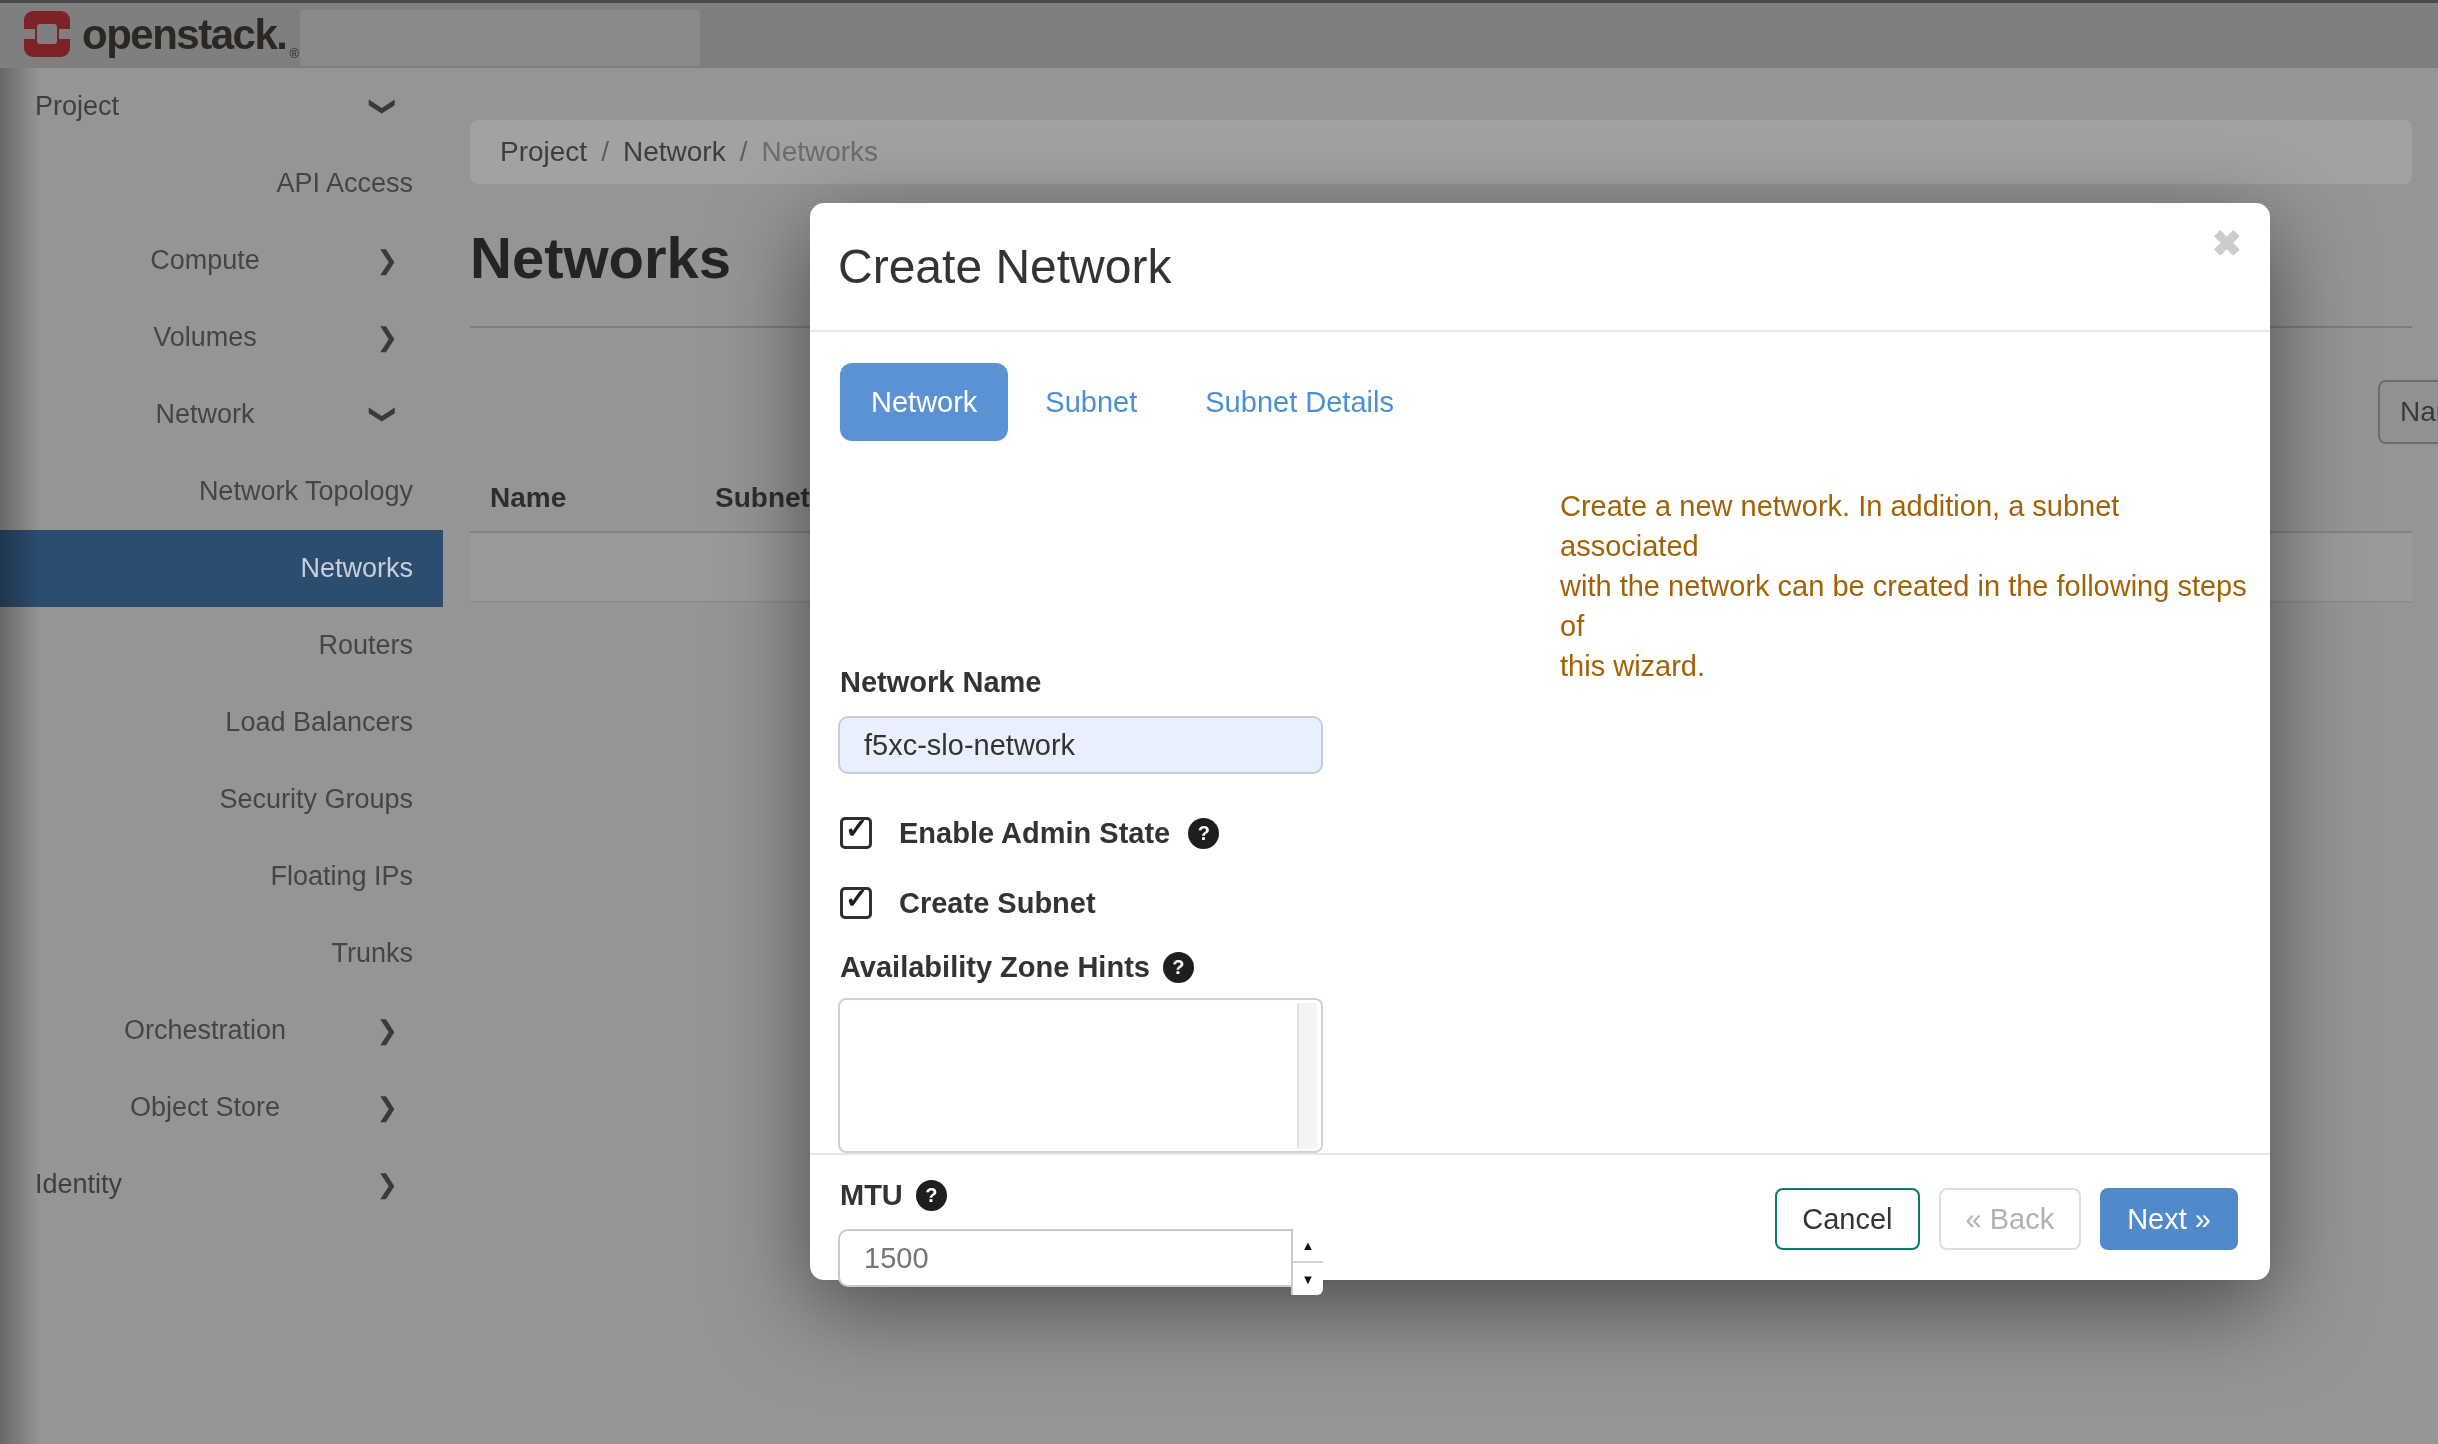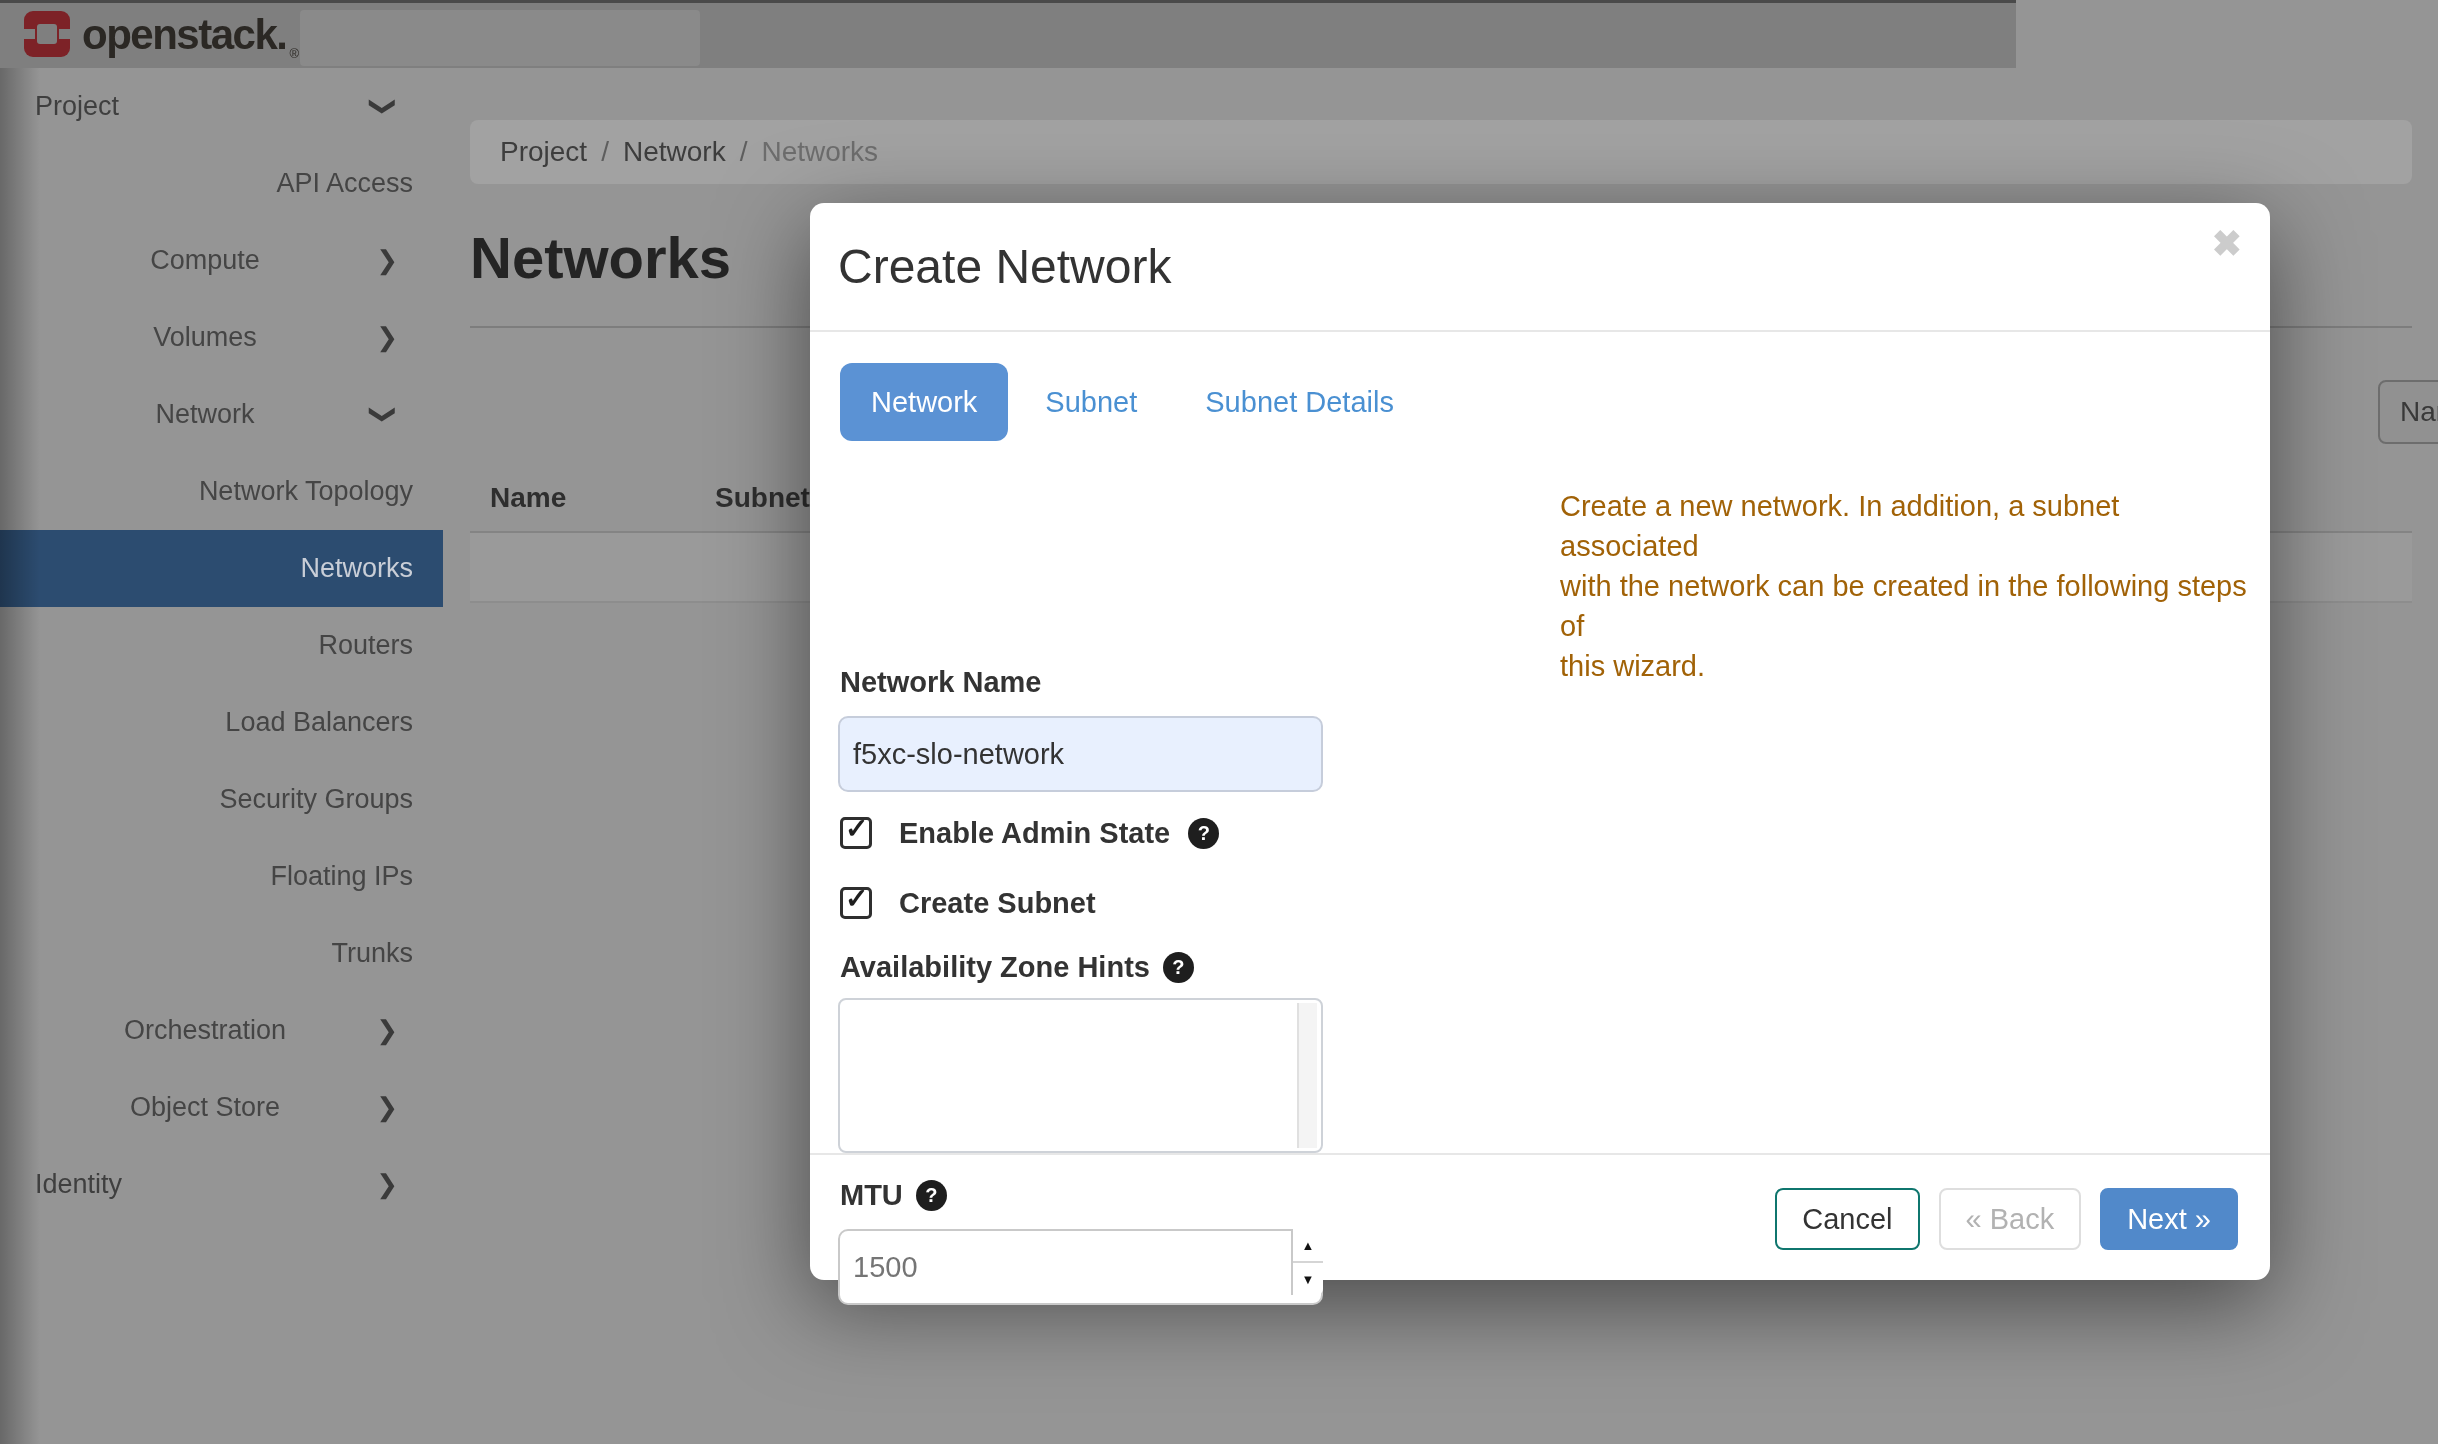--- a/index.html
+++ b/index.html
@@ -1,20 +1,20 @@
 <!DOCTYPE html>
 <html><head>
 <meta charset="utf-8">
 <style>
   html,body{margin:0;padding:0;background:#6e6e6e;}
   .screen{position:relative;width:2438px;height:1444px;overflow:hidden;
           background:#959595;font-family:"Liberation Sans",sans-serif;}
 
   
-  .topbar{position:absolute;left:0;top:0;width:2016px;height:68px;background:#7f7f7f;}
+  .topbar{position:absolute;left:0;top:0;width:2438px;height:68px;background:#7f7f7f;}
   .topbar-topstrip{position:absolute;left:0;top:0;width:100%;height:3px;background:#4a4a4a;}
   .logo-mark{position:absolute;left:24px;top:11px;width:46px;height:46px;background:#7d2227;border-radius:9px;}
   .logo-hole{position:absolute;left:13px;top:13px;width:20px;height:20px;background:#7f7f7f;border-radius:3px;}
   .logo-slot{position:absolute;top:18px;height:10px;background:#7f7f7f;}
   .logo-slot.l{left:0;width:11px;}
   .logo-slot.r{right:0;width:11px;}
   .brand{position:absolute;left:82px;top:0;height:68px;line-height:70px;
          font-size:42px;font-weight:700;letter-spacing:-1.5px;color:#2b2824;}
   .brand .reg{font-size:13px;font-weight:400;letter-spacing:0;position:relative;top:9px;left:3px;}
   .topbar-box{position:absolute;left:300px;top:10px;width:400px;height:56px;background:#8a8a8a;border-radius:4px;}
@@ -55,22 +55,22 @@
          border-radius:14px;box-shadow:0 25px 90px rgba(0,0,0,.5);}
   .modal-title{position:absolute;left:28px;top:36px;font-size:48px;font-weight:500;color:#333333;}
   .modal-close{position:absolute;right:28px;top:20px;font-size:36px;font-weight:700;color:#cccccc;cursor:pointer;}
   .modal-head-line{position:absolute;left:0;top:127px;width:100%;height:2px;background:#e7e7e7;}
   .tabs{position:absolute;left:30px;top:160px;display:flex;align-items:center;gap:6px;font-size:29px;}
   .tab{height:78px;line-height:78px;padding:0 31px;border-radius:12px;color:#4a90d2;cursor:pointer;}
   .tab.active{background:#5b92d4;color:#ffffff;}
 
   .form-label{position:absolute;font-size:29px;font-weight:700;color:#333333;}
   .lbl-network-name{left:30px;top:463px;}
-  .input{position:absolute;left:28px;width:485px;height:76px;box-sizing:border-box;border-radius:10px;
-         font-size:29px;padding-left:13px;font-family:"Liberation Sans",sans-serif;outline:none;}
+  .input{position:absolute;left:28px;width:485px;height:58px;box-sizing:border-box;border-radius:10px;
+         font-size:29px;padding-left:24px;font-family:"Liberation Sans",sans-serif;outline:none;}
   .input-name{top:513px;border:2px solid #c6cddb;background:#e8f0fe;color:#333333;}
   .check-row{position:absolute;left:30px;display:flex;align-items:center;height:36px;}
   .row-admin{top:612px;} .row-subnet{top:682px;}
   .checkbox{position:relative;width:26px;height:26px;border:3px solid #2f2f2f;border-radius:5px;
             box-sizing:content-box;flex:none;}
   .checkbox .mark{position:absolute;left:2px;top:-8px;font-size:28px;font-weight:700;color:#1e1e1e;}
   .check-label{margin-left:27px;font-size:29px;font-weight:700;color:#333333;}
   .help-icon{width:31px;height:31px;border-radius:50%;background:#1e1e1e;color:#ffffff;
              font-size:20px;font-weight:700;display:inline-flex;align-items:center;justify-content:center;
              flex:none;}

